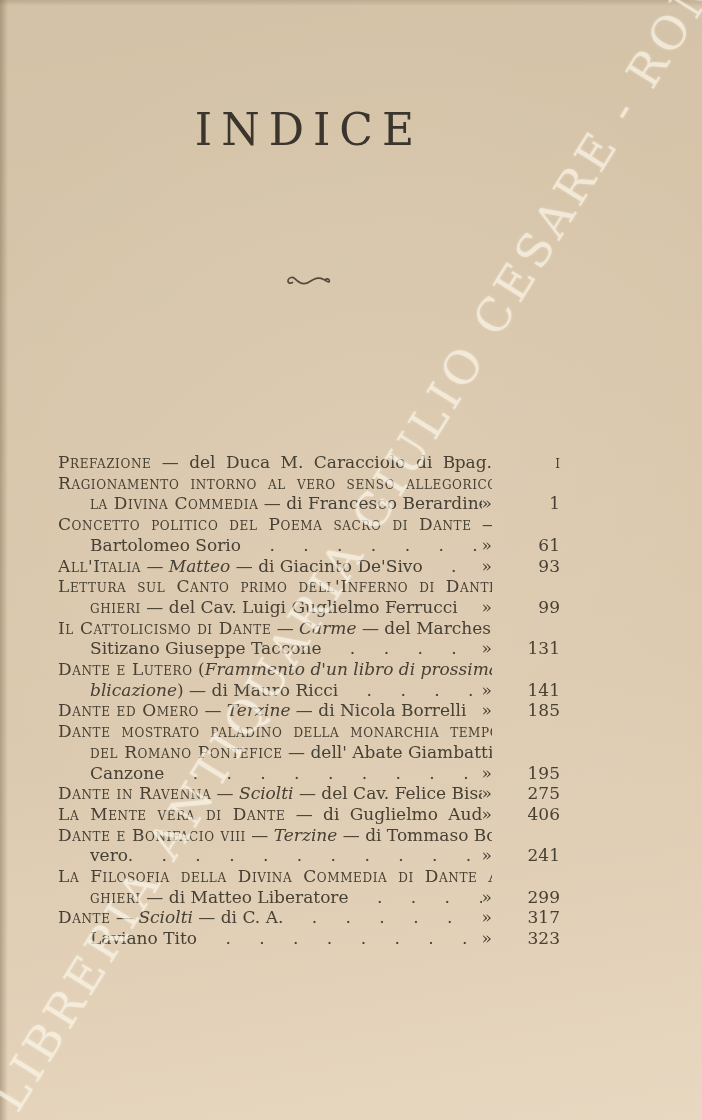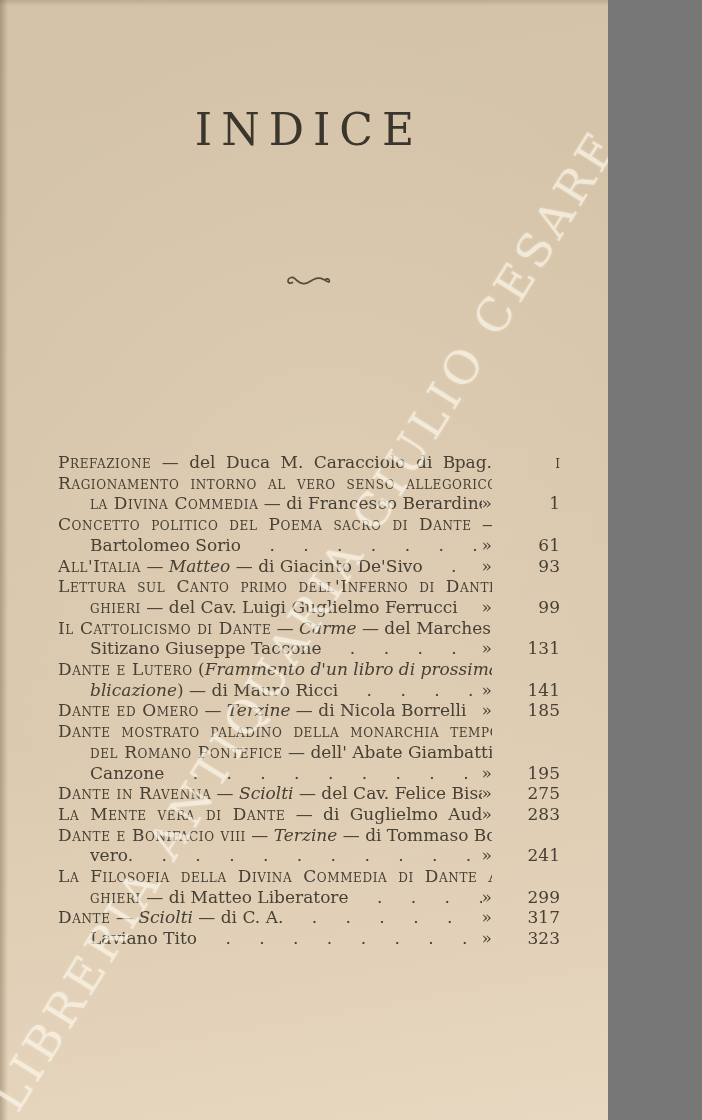--- a/index.html
+++ b/index.html
@@ -1,18 +1,18 @@
 <!DOCTYPE html>
 <html><head>
 <meta charset="utf-8">
 <style>
   html,body{margin:0;padding:0;background:#777;}
   .page{
     position:relative;
-    width:608px;height:1120px;
+    width:702px;height:1120px;
     overflow:hidden;
     background:
       linear-gradient(170deg,#d3c2a7 0%,#d8c6ab 35%,#dccab0 62%,#e3d2b9 85%,#e9d8c1 100%);
     font-family:"DejaVu Serif","Liberation Serif",serif;
     color:#474034;
   }
   .edge-left{position:absolute;left:0;top:0;bottom:0;width:8px;
     background:linear-gradient(90deg,rgba(110,89,62,.40),rgba(110,89,62,0));}
   .edge-top{position:absolute;left:0;top:0;right:0;height:6px;
     background:linear-gradient(180deg,rgba(110,89,62,.22),rgba(110,89,62,0));}
@@ -144,21 +144,21 @@
         <span class="page-num">195</span>
       </div>
       <div class="line">
         <span class="content"><span class="sc">Dante in Ravenna</span><span class="rm"> — </span><span class="it">Sciolti</span><span class="rm"> — del Cav. Felice Bisazza</span></span>
         <span class="ref">»</span>
         <span class="page-num">275</span>
       </div>
       <div class="line wide">
         <span class="content"><span class="sc">La Mente vera di Dante</span><span class="rm"> — di Guglielmo Audisio</span></span>
         <span class="ref">»</span>
-        <span class="page-num">283</span>
+        <span class="page-num">406</span>
       </div>
       <div class="line">
         <span class="content"><span class="sc">Dante e Bonifacio viii</span><span class="rm"> — </span><span class="it">Terzine</span><span class="rm"> — di Tommaso Bor-</span></span>
         <span class="ref"></span>
         <span class="page-num"></span>
       </div>
       <div class="line ind">
         <span class="content"><span class="rm">vero.</span><span class="dots"> . . . . . . . . . . . .</span></span>
         <span class="ref">»</span>
         <span class="page-num">241</span>

